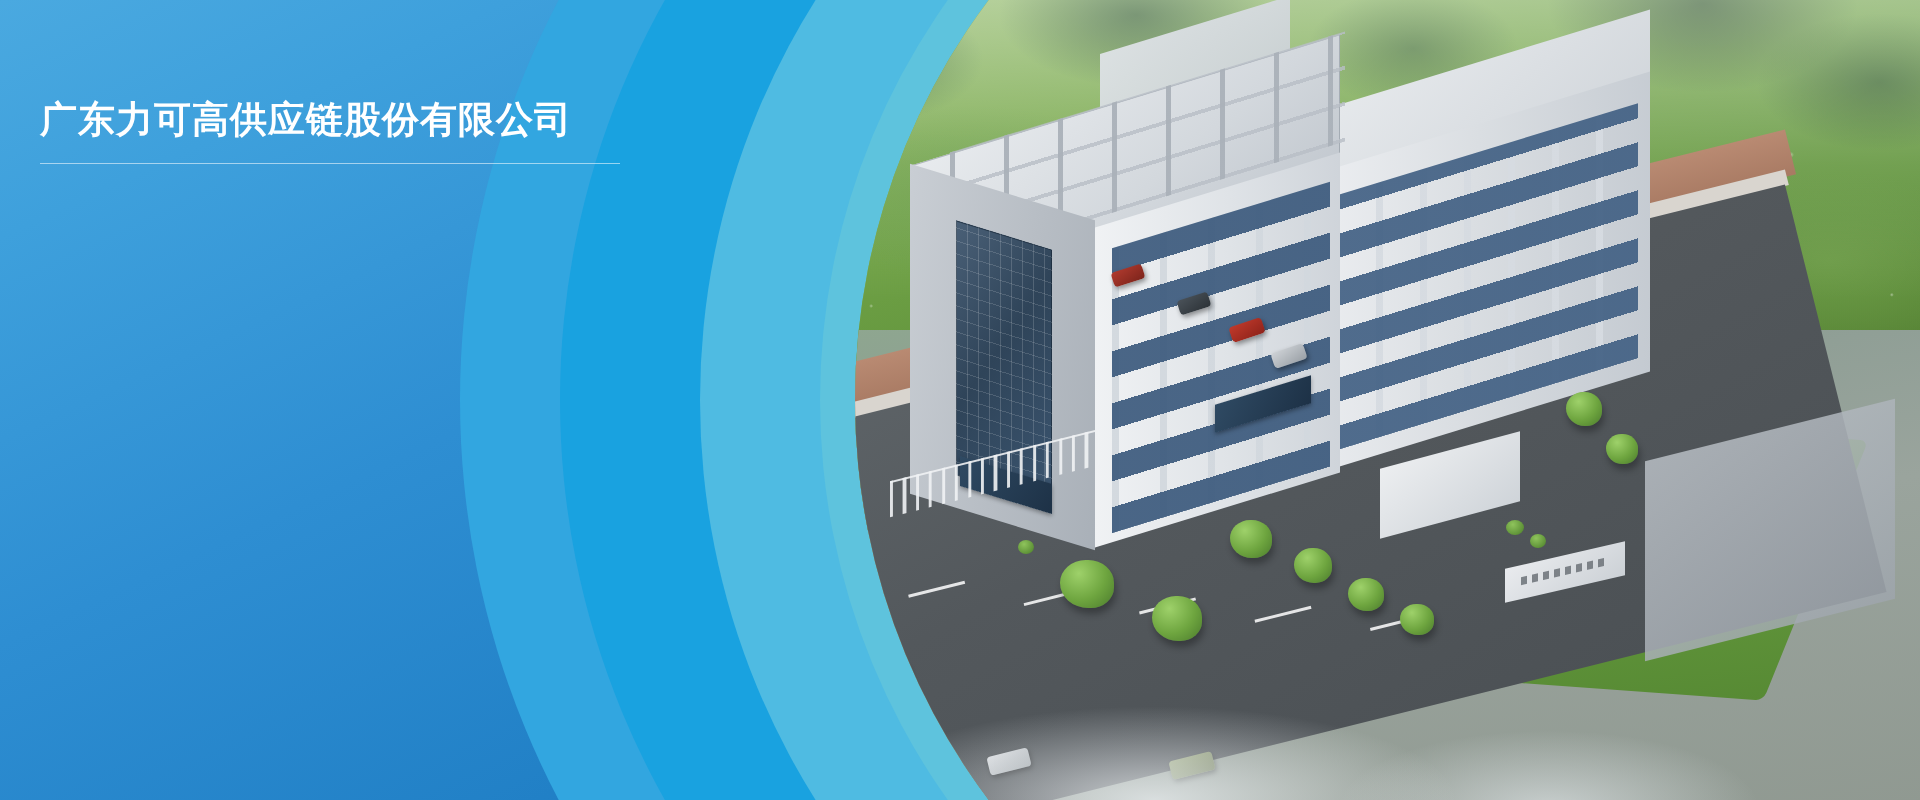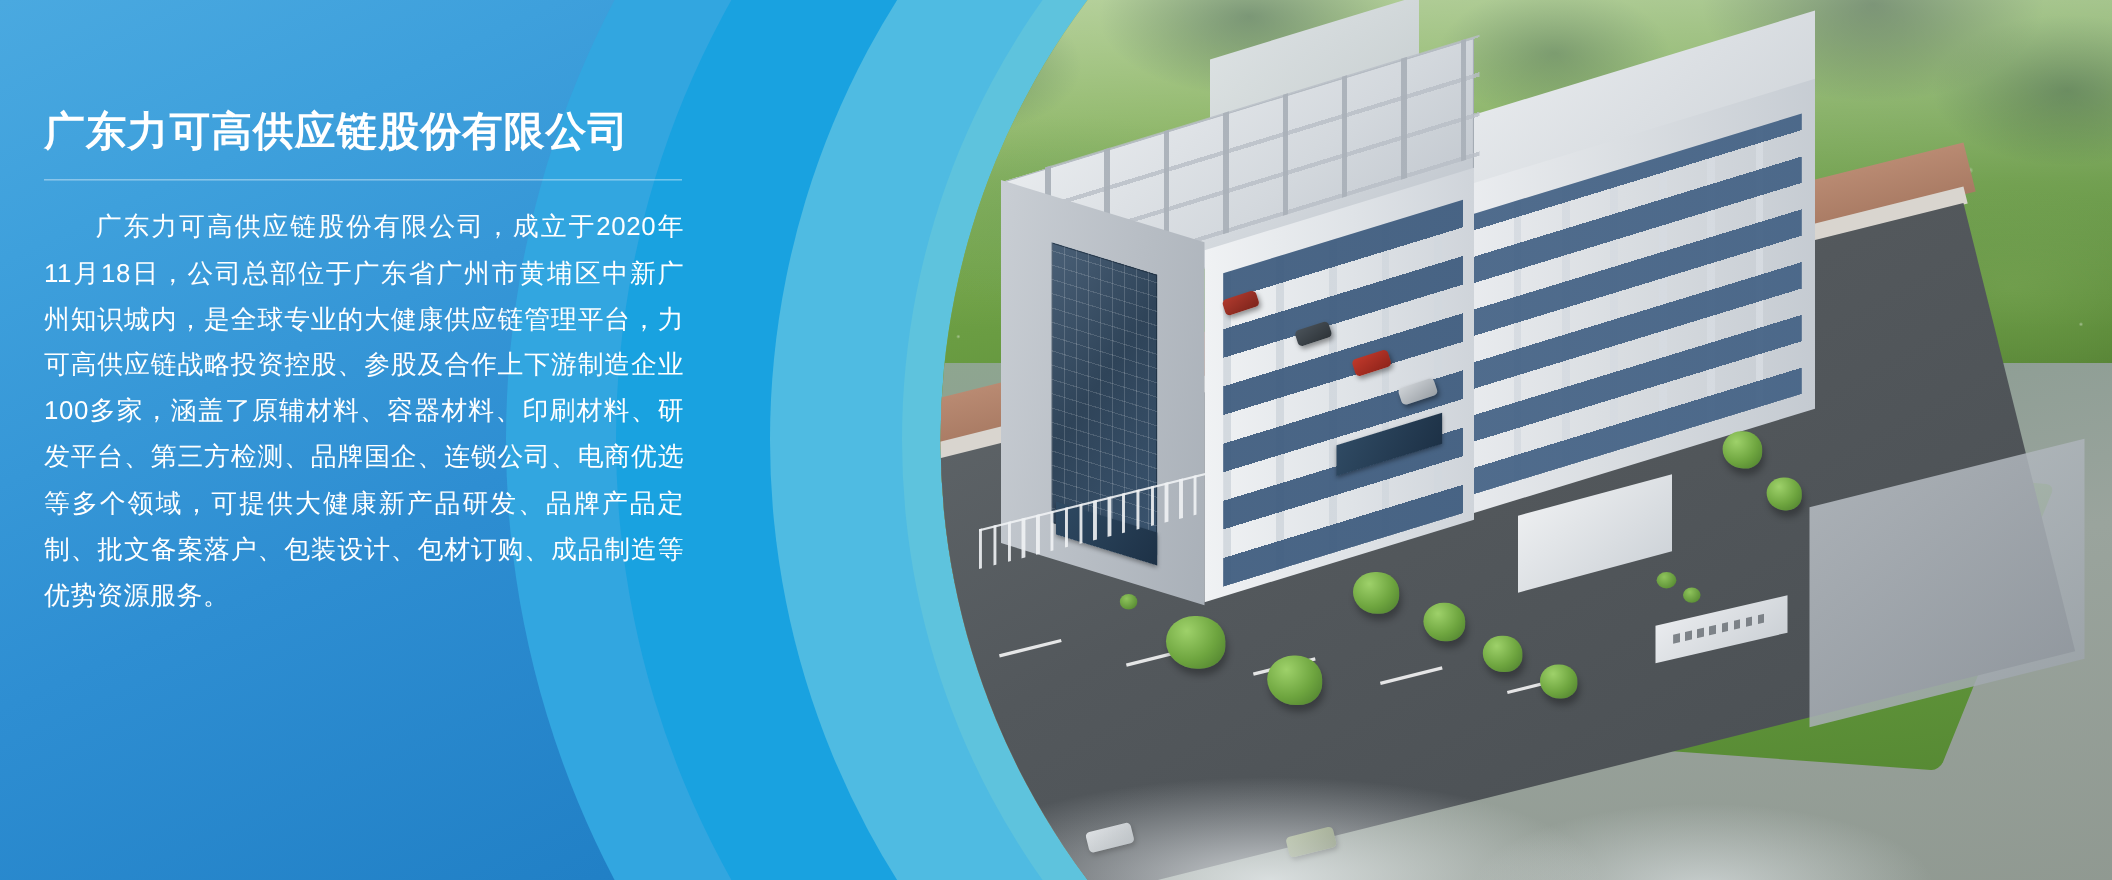--- a/index.html
+++ b/index.html
@@ -409,17 +409,16 @@
 
         <div class="mist-bottom"></div>
       </div>
     </div>
   </div>
 
   <div class="text-col">
     <h1 class="headline">广东力可高供应链股份有限公司</h1>
     <div class="divider"></div>
     <div class="body-copy">
-      <p>广东力可高供应链股份有限公司，成立于2020年11月18日，公司总部位于广东省广州市黄埔区中新广州知识城内，是全球专业的大健康供应链管理平台，力可高供应链战略投资控股、参股及合作上下游制造企业100多家，涵盖了原辅材料、容器材料、印刷材料、研发平台、第三方检测、品牌国企、连锁公司、电商优选等多个领域，可提供大健康新产品研发、品牌产品定制、批文备案落户、包装设计、包材订购、成品制造等优势资源服务。</p>
     </div>
   </div>
 
 </div>
 
 </body></html>

